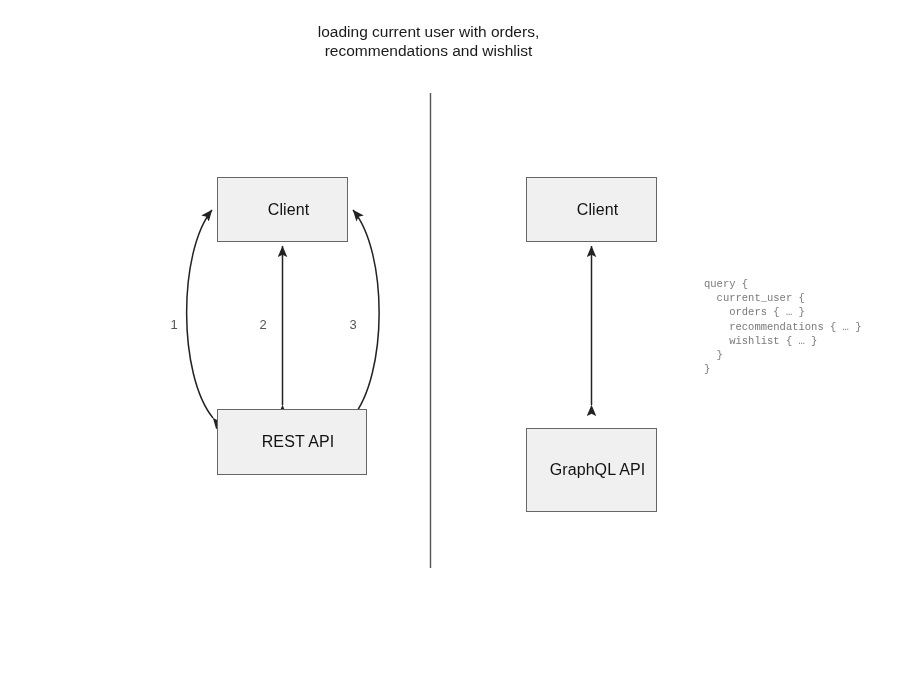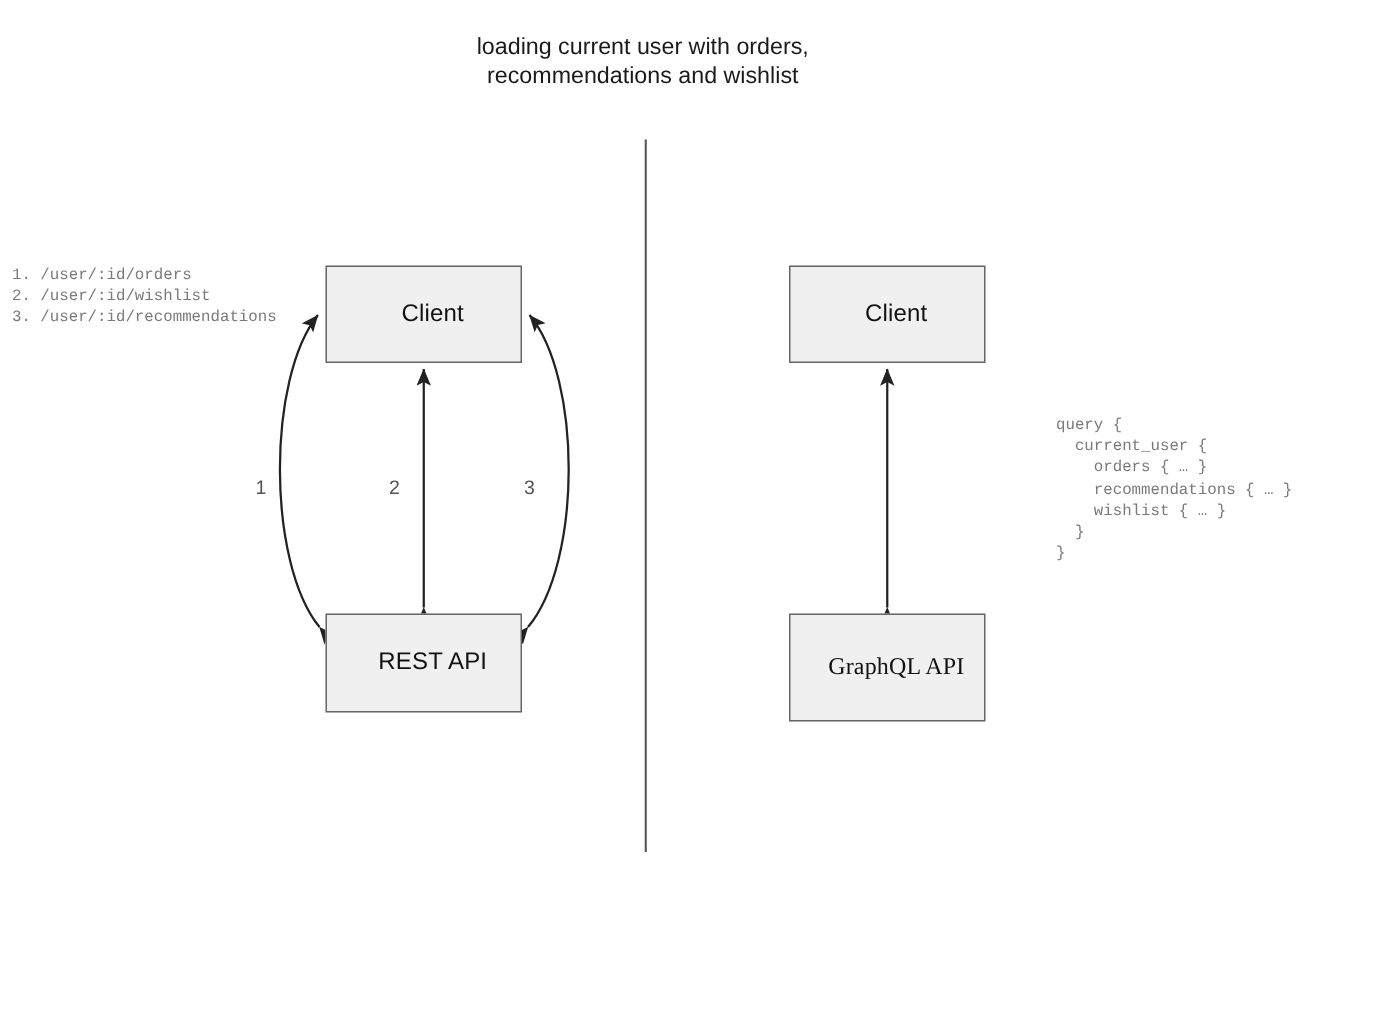--- a/index.html
+++ b/index.html
@@ -44,23 +44,23 @@
     border: 1.3px solid #666666;
     display: flex;
     align-items: center;
     justify-content: center;
     font-size: 16px;
     color: #121212;
     letter-spacing: 0.1px;
     padding-left: 12px;
   }
   .node-client-rest   { left: 217px; top: 177px; width: 131px; height: 65px; }
-  .node-rest-api      { left: 217px; top: 409px; width: 131px; height: 66px; }
+  .node-rest-api      { left: 217px; top: 409px; width: 150px; height: 66px; }
   .node-client-gql    { left: 526px; top: 177px; width: 131px; height: 65px; }
-  .node-graphql-api   { left: 526px; top: 409px; width: 131px; height: 72px; font-family: Liberation Serif, serif; }
+  .node-graphql-api   { left: 526px; top: 428px; width: 131px; height: 84px; }
 
   
   #edges {
     position: absolute;
     left: 0;
     top: 0;
     width: 917px;
     height: 689px;
     pointer-events: none;
   }
@@ -118,23 +118,20 @@
   <div class="node node-client-rest">Client</div>
 
   <div class="node node-rest-api">REST API</div>
 
   <div class="edge-label edge-label-1">1</div>
 
   <div class="edge-label edge-label-2">2</div>
 
   <div class="edge-label edge-label-3">3</div>
 
-  <div class="mono rest-endpoints">1. /user/:id/orders
-2. /user/:id/wishlist
-3. /user/:id/recommendations</div>
 
   <div class="node node-client-gql">Client</div>
 
   <div class="node node-graphql-api">GraphQL API</div>
 
   <div class="mono gql-query">query {
   current_user {
     orders { … }
     recommendations { … }
     wishlist { … }

